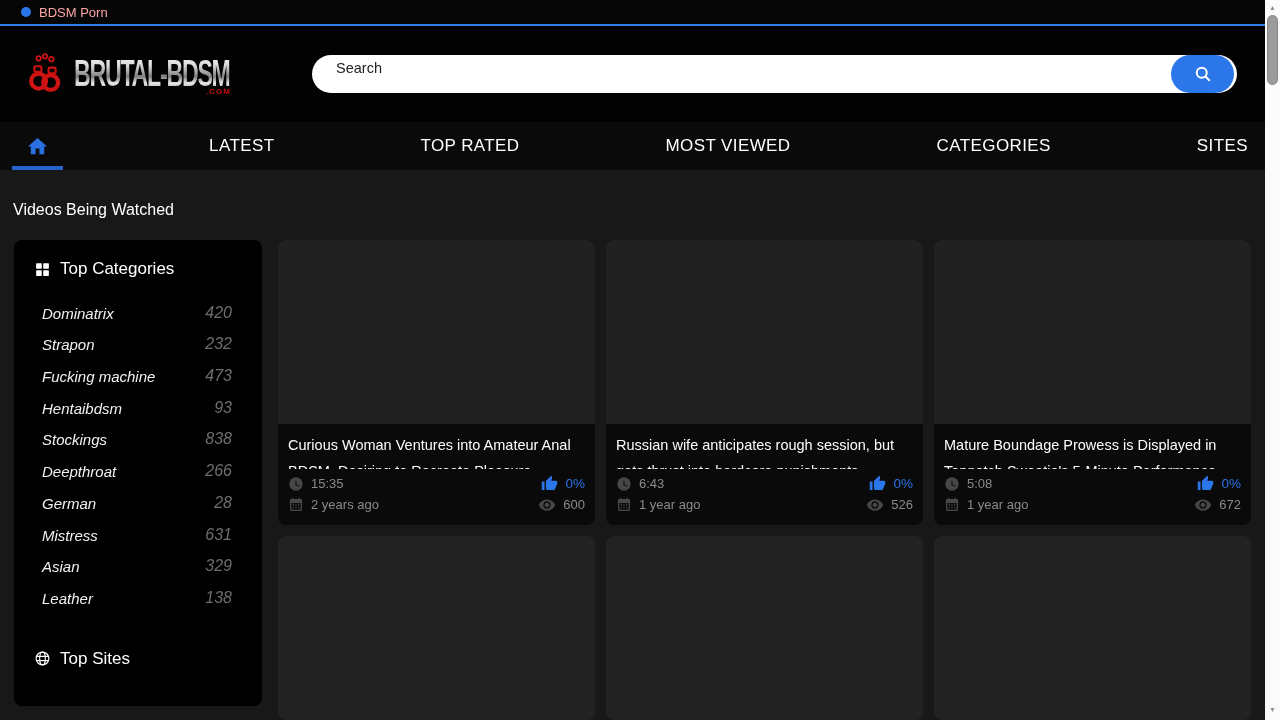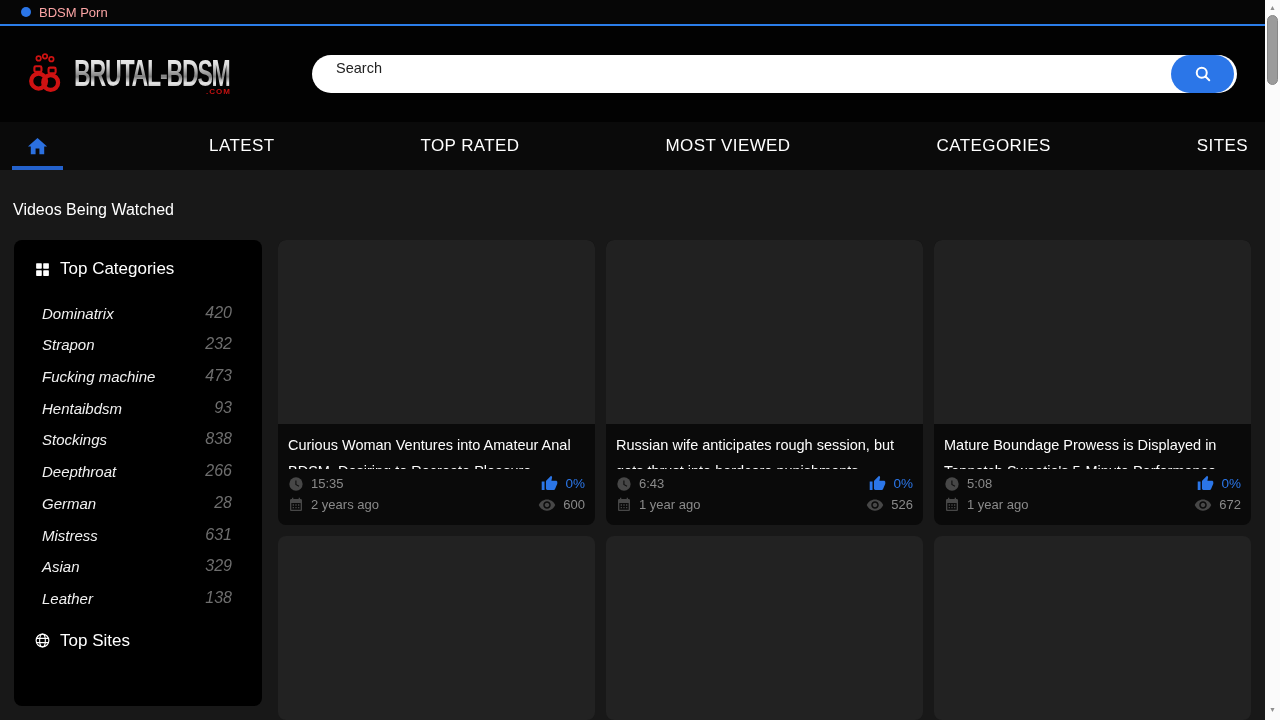--- a/index.html
+++ b/index.html
@@ -107,21 +107,21 @@
   }
   .cat-list { list-style: none; margin-top: 9px; }
   .cat-item {
     display: flex; justify-content: space-between; align-items: flex-end;
     height: 31.7px; padding: 0 30px 0 28px;
     cursor: pointer;
     font-style: italic;
   }
   .cat-name { color: #f1f1f1; font-size: 15px; }
   .cat-count { color: #6e6e6e; font-size: 16px; }
-  .side-header.sites { margin-top: 22px; align-items: center; }
+  .side-header.sites { margin-top: 40px; align-items: center; }
 
   
   .grid {
     flex: 1;
     display: grid; grid-template-columns: repeat(3, 1fr);
     gap: 11px;
   }
   .card {
     border-radius: 8px; overflow: hidden; background: #0a0a0a;
     cursor: pointer;

